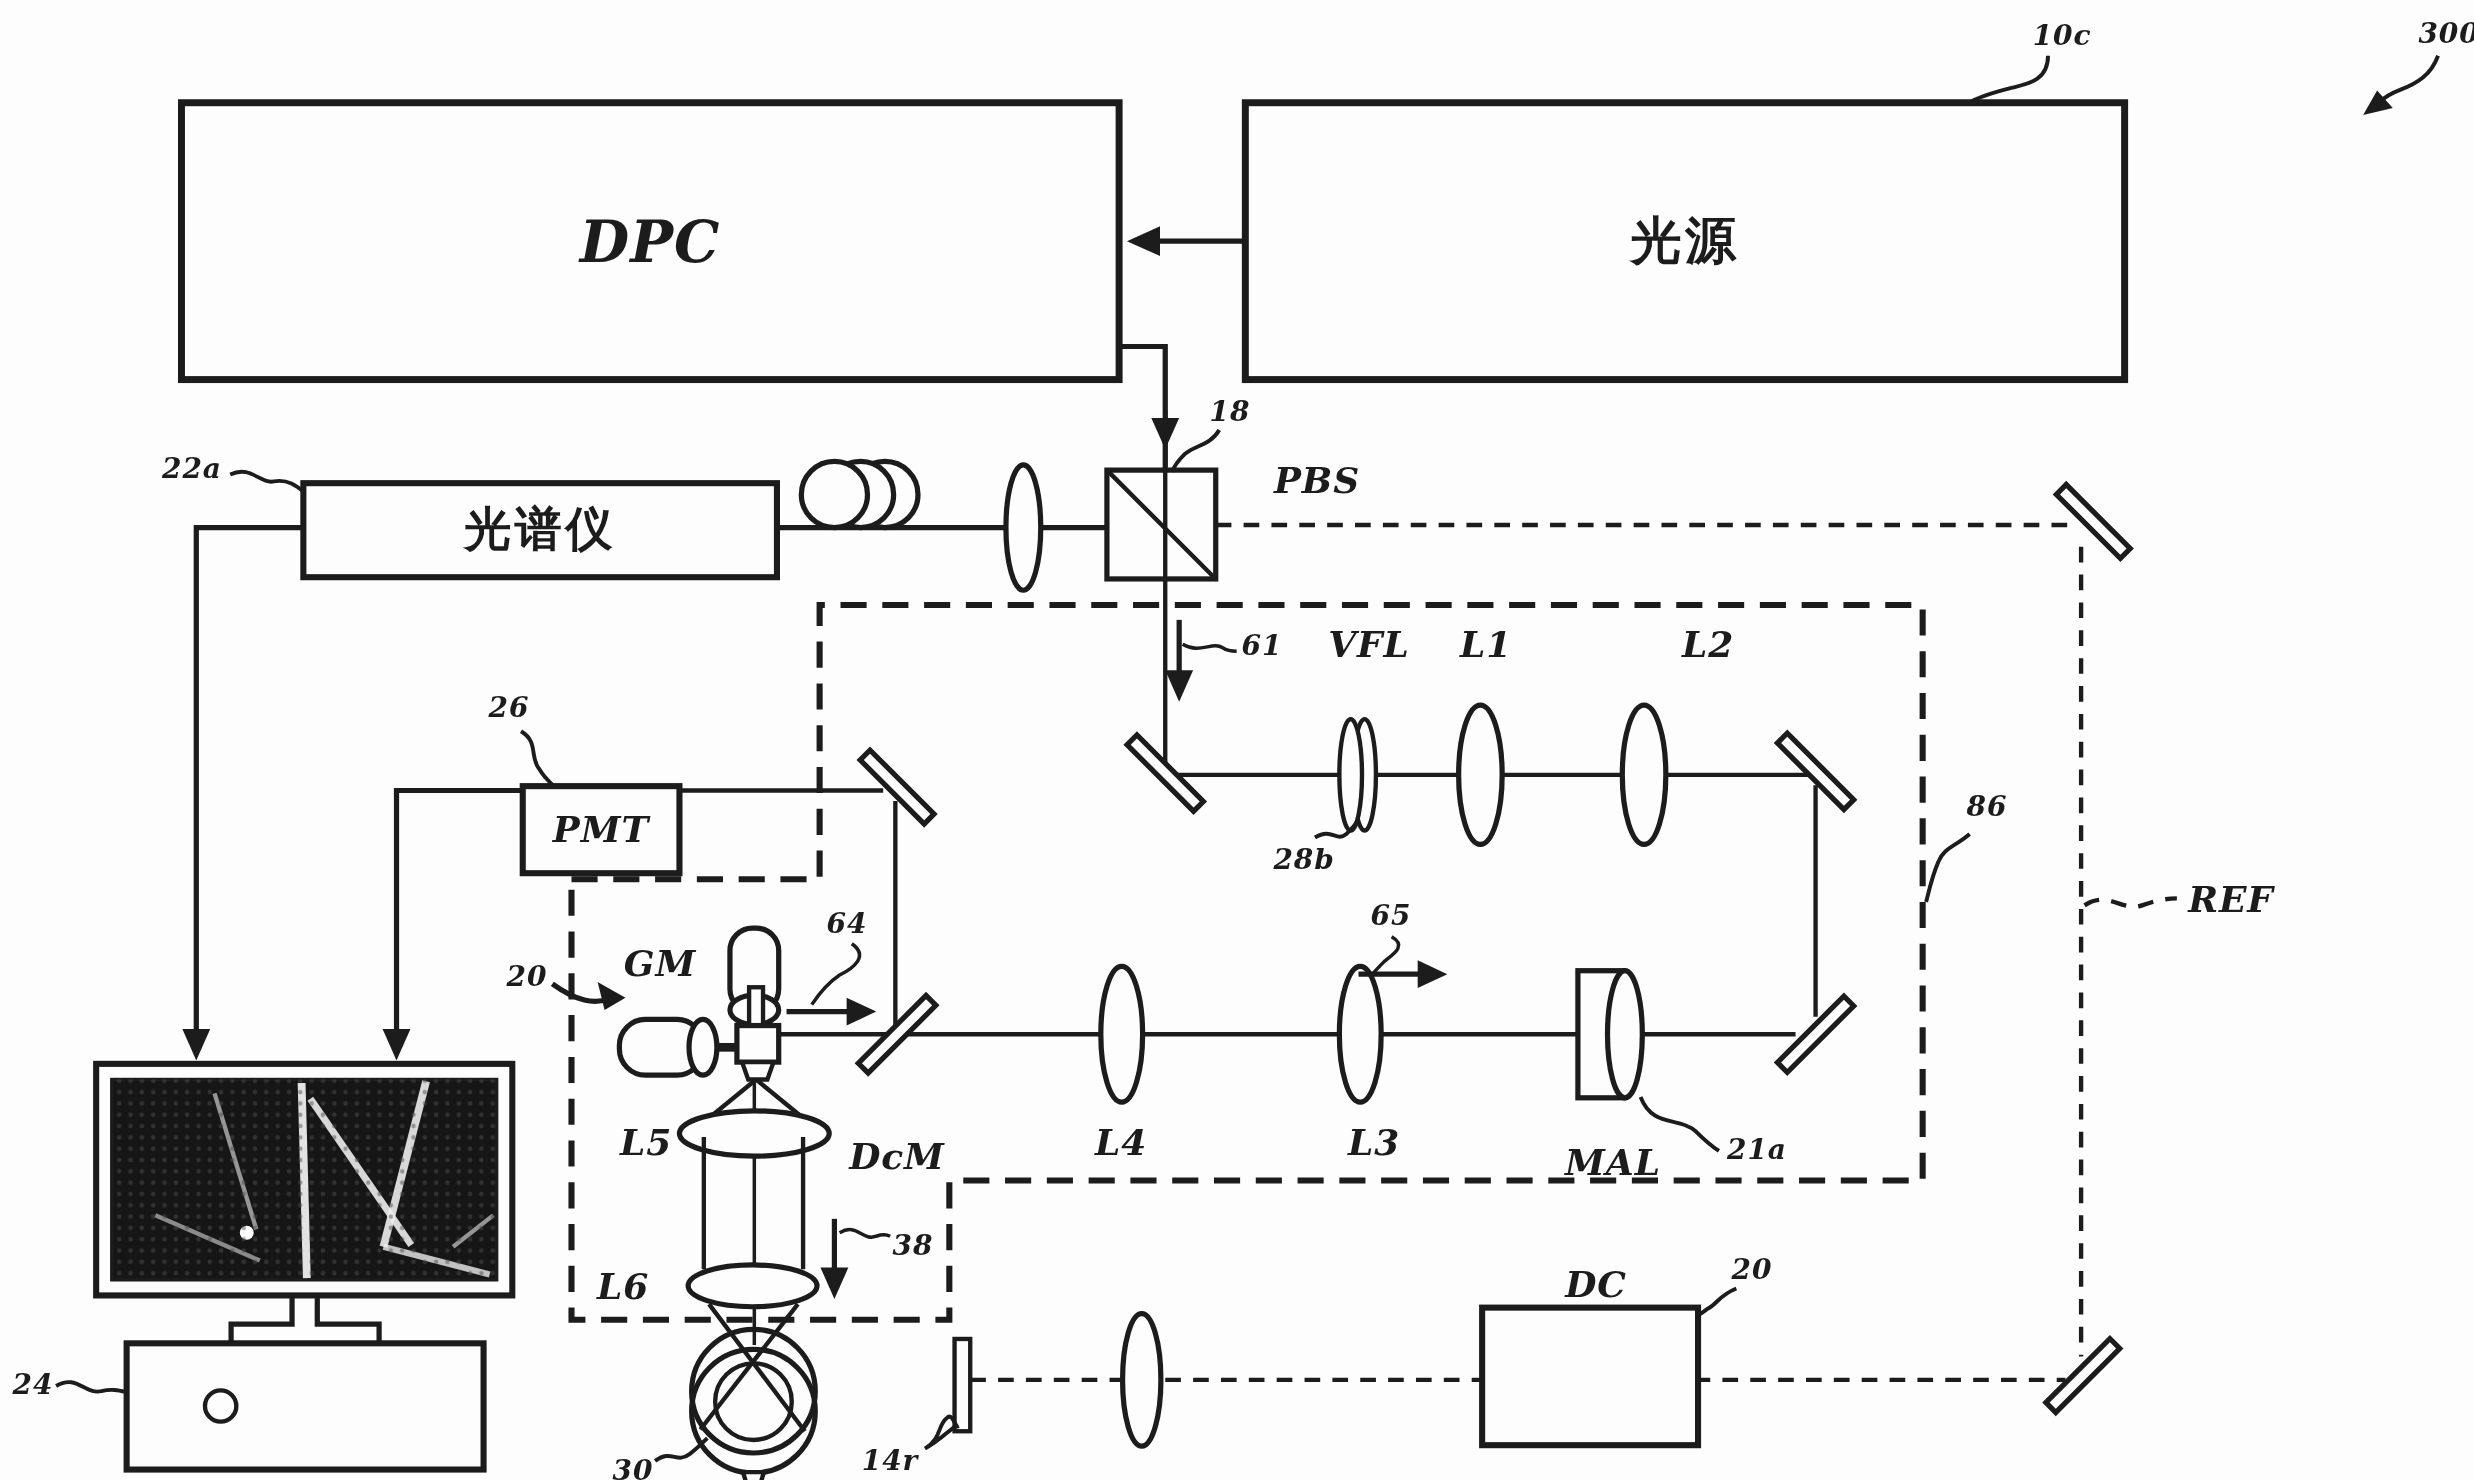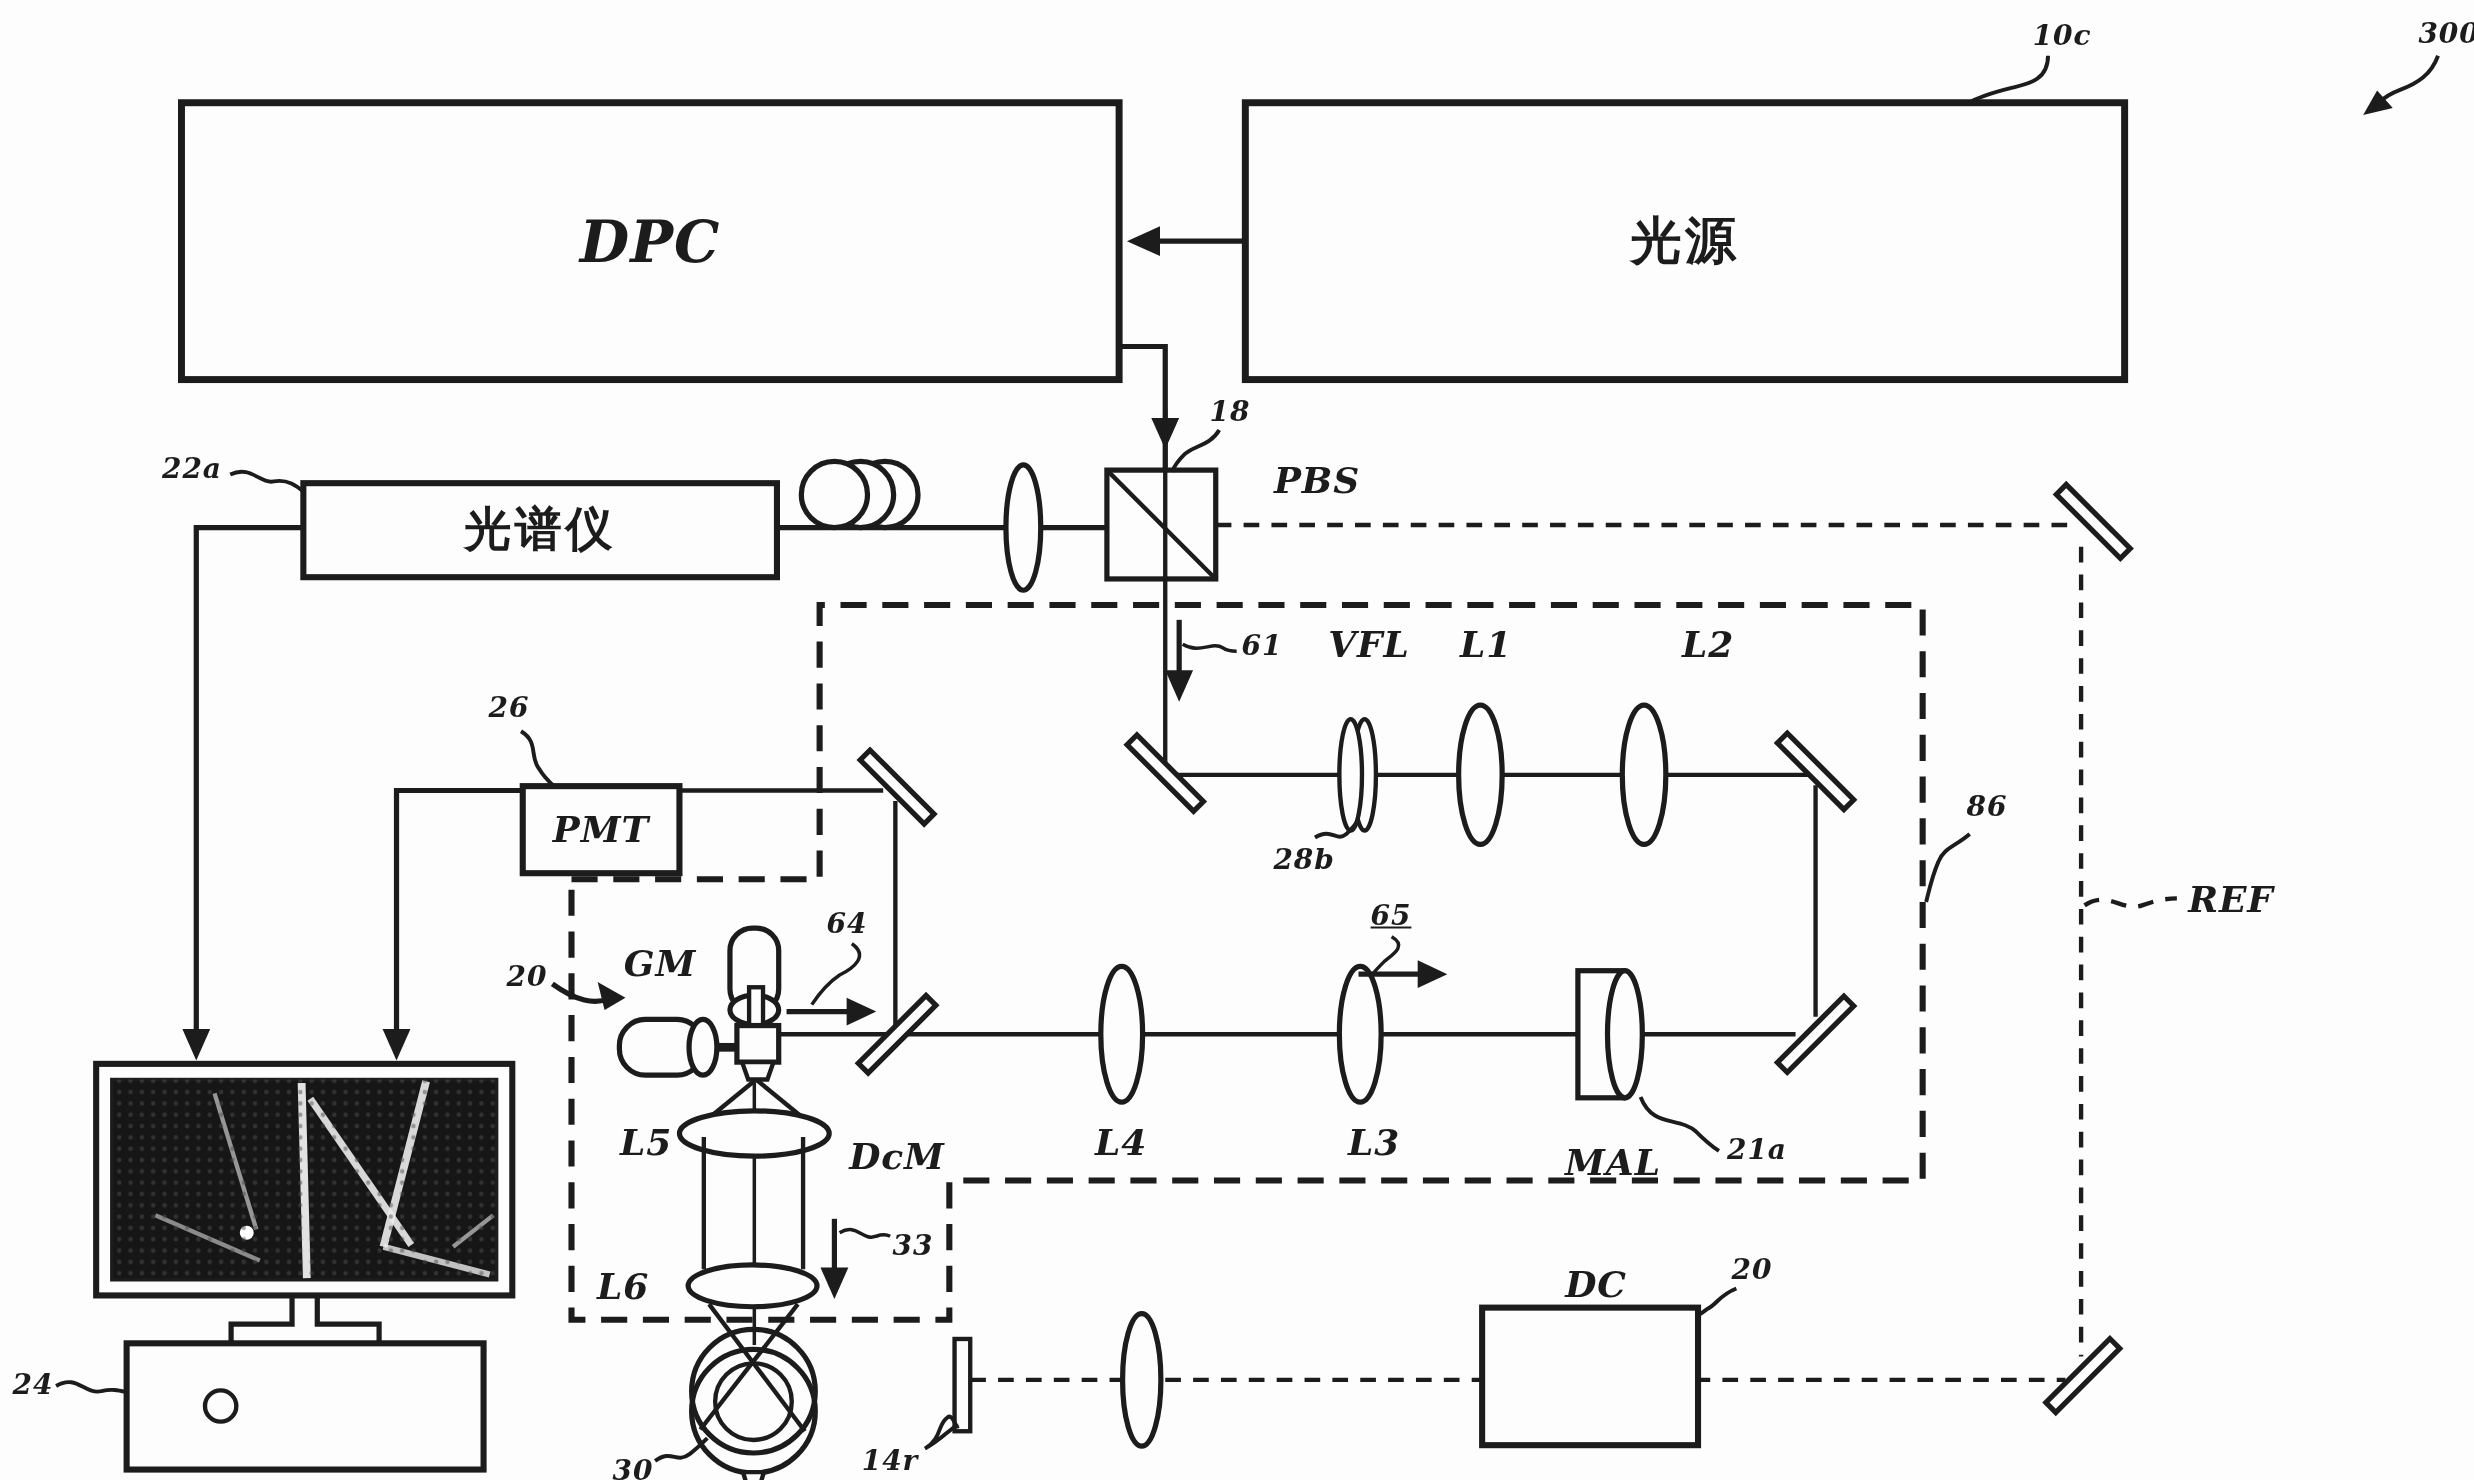--- a/index.html
+++ b/index.html
@@ -248,23 +248,23 @@
 
 <div class="lbl num" style="left:2449px; top:33px;">300</div>
 <div class="lbl num" style="left:2062px; top:35px;">10c</div>
 <div class="lbl num" style="left:1230px; top:411px;">18</div>
 <div class="lbl num" style="left:192px;  top:468px;">22a</div>
 <div class="lbl num" style="left:509px;  top:707px;">26</div>
 <div class="lbl num" style="left:1262px; top:645px;">61</div>
 <div class="lbl num" style="left:1304px; top:859px;">28b</div>
 <div class="lbl num" style="left:1987px; top:806px;">86</div>
 <div class="lbl num" style="left:847px;  top:923px;">64</div>
-<div class="lbl num" style="left:1391px; top:915px;text-decoration:underline;">65</div>
+<div class="lbl num" style="left:1391px; top:915px;">65</div>
 <div class="lbl num" style="left:527px;  top:976px;">20</div>
 <div class="lbl num" style="left:1752px; top:1269px;">20</div>
 <div class="lbl num" style="left:1757px; top:1149px;">21a</div>
-<div class="lbl num" style="left:913px; top:1245px;">33</div>
+<div class="lbl num" style="left:913px; top:1245px;">38</div>
 <div class="lbl num" style="left:33px;   top:1384px;">24</div>
 <div class="lbl num" style="left:633px;  top:1470px;">30</div>
 <div class="lbl num" style="left:890px; top:1460px;">14r</div>
 
 </div>
 
 
 </body></html>

